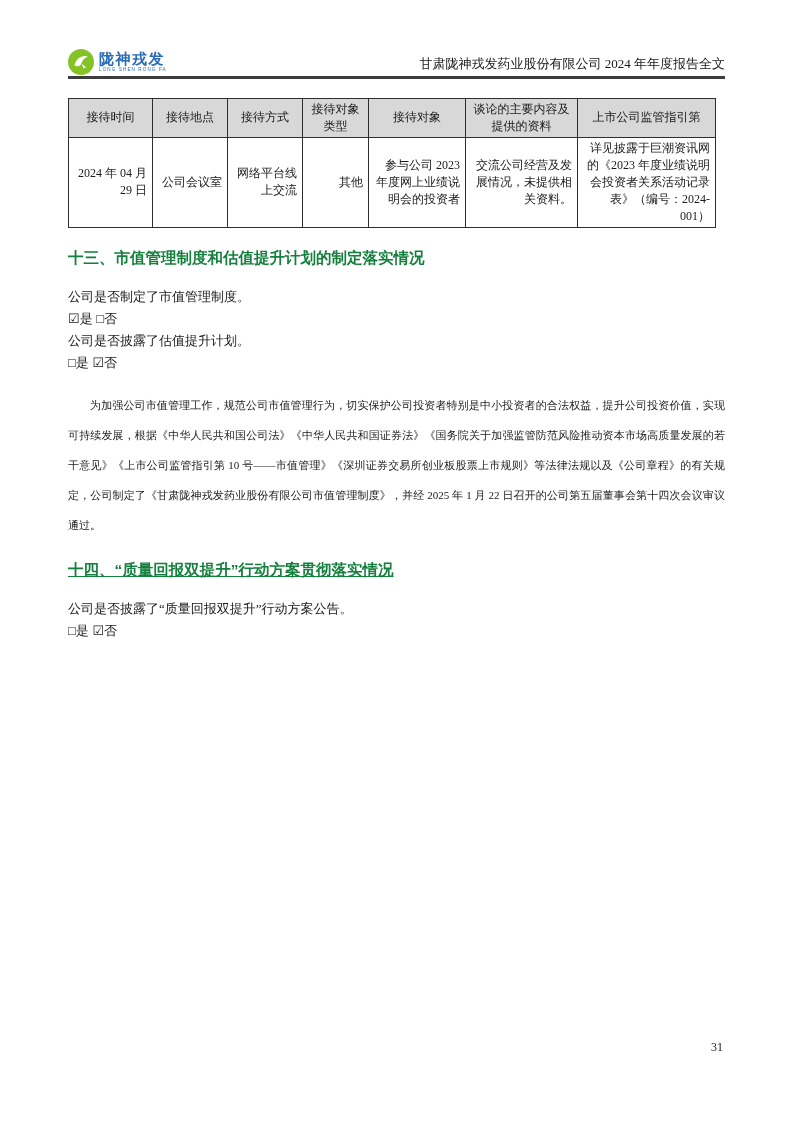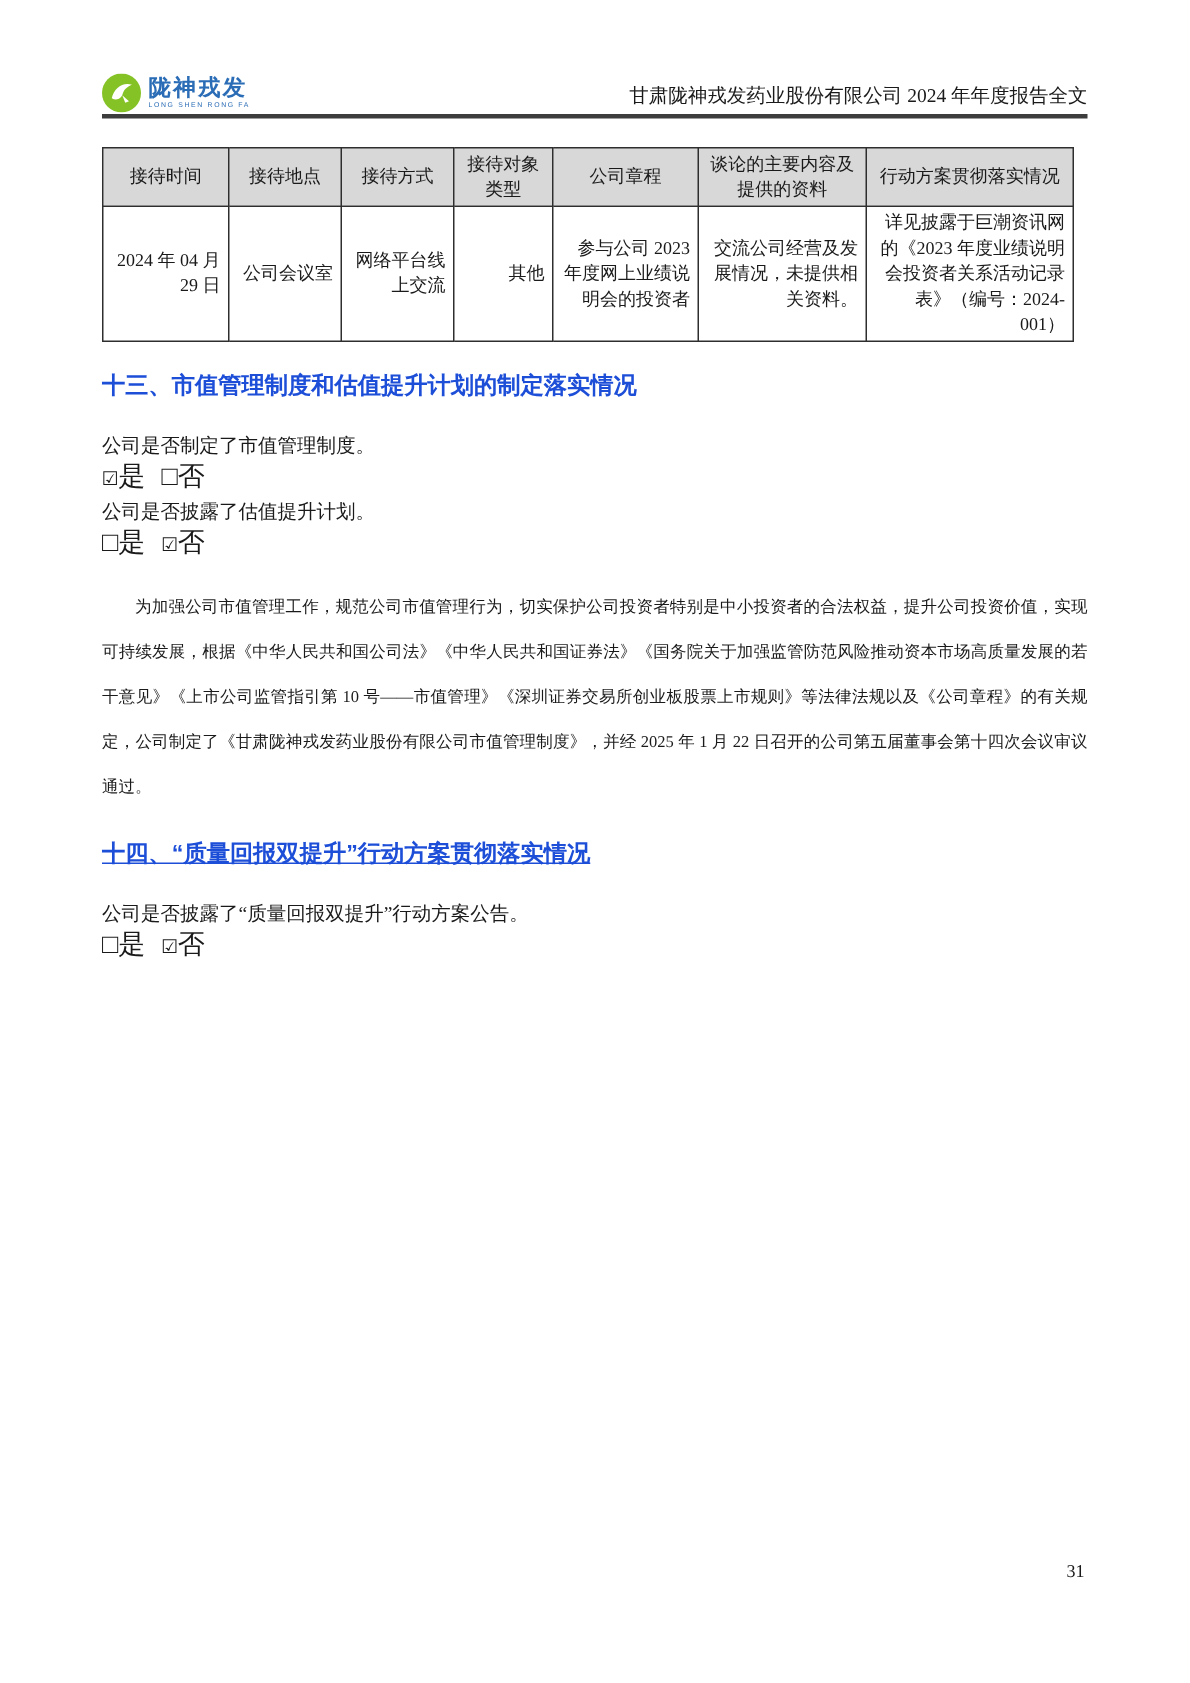--- a/index.html
+++ b/index.html
@@ -71,31 +71,31 @@
     text-align:right;
   }
 
   
   h2.section-heading {
     font-family:"Liberation Sans","DejaVu Sans",sans-serif;
     font-weight:700;
     font-size:15.5px;
     line-height:20px;
     margin:20px 0 0 0;
-    color:#1d4ed8;
+    color:#15803d;
   }
   .q-block { margin-top:18px; }
   .q-line {
     font-size:13px;
     line-height:22px;
   }
   .check-line {
-    font-size:18px;
+    font-size:13px;
     line-height:22px;
-    font-family:Liberation Mono, monospace;
+    font-family:Liberation Sans, sans-serif;
   }
   .para {
     margin:16px 0 0 0;
     font-size:11px;
     line-height:30px;
     text-align:justify;
     text-indent:2em;
   }
   .section14-heading { margin-top:18px;text-decoration:underline; }
   .page-number {
@@ -139,23 +139,23 @@
           <col style="width:97px">
           <col style="width:112px">
         <col style="width:138px">
       </colgroup>
       <thead>
         <tr>
           <th>接待时间</th>
           <th>接待地点</th>
           <th>接待方式</th>
           <th>接待对象类型</th>
-          <th>公司章程</th>
+          <th>接待对象</th>
           <th>谈论的主要内容及提供的资料</th>
-          <th>行动方案贯彻落实情况</th>
+          <th>上市公司监管指引第</th>
         </tr>
       </thead>
       <tbody>
         <tr>
           <td>2024 年 04 月 29 日</td>
           <td>公司会议室</td>
           <td>网络平台线上交流</td>
           <td>其他</td>
           <td>参与公司 2023 年度网上业绩说明会的投资者</td>
           <td>交流公司经营及发展情况，未提供相关资料。</td>

